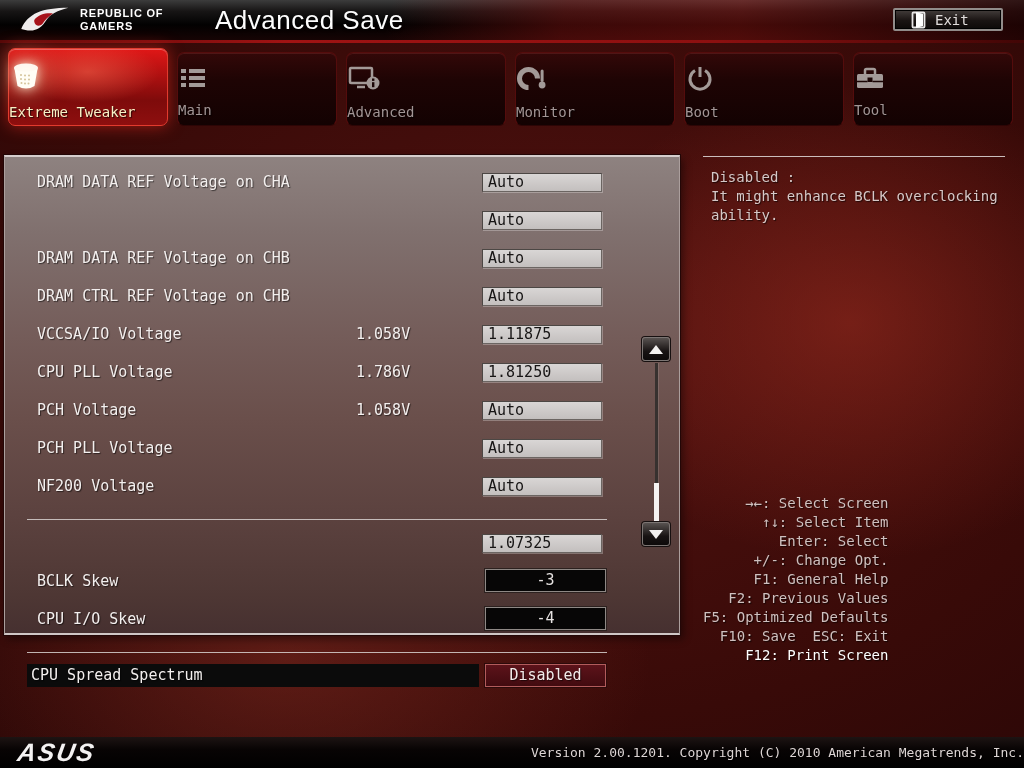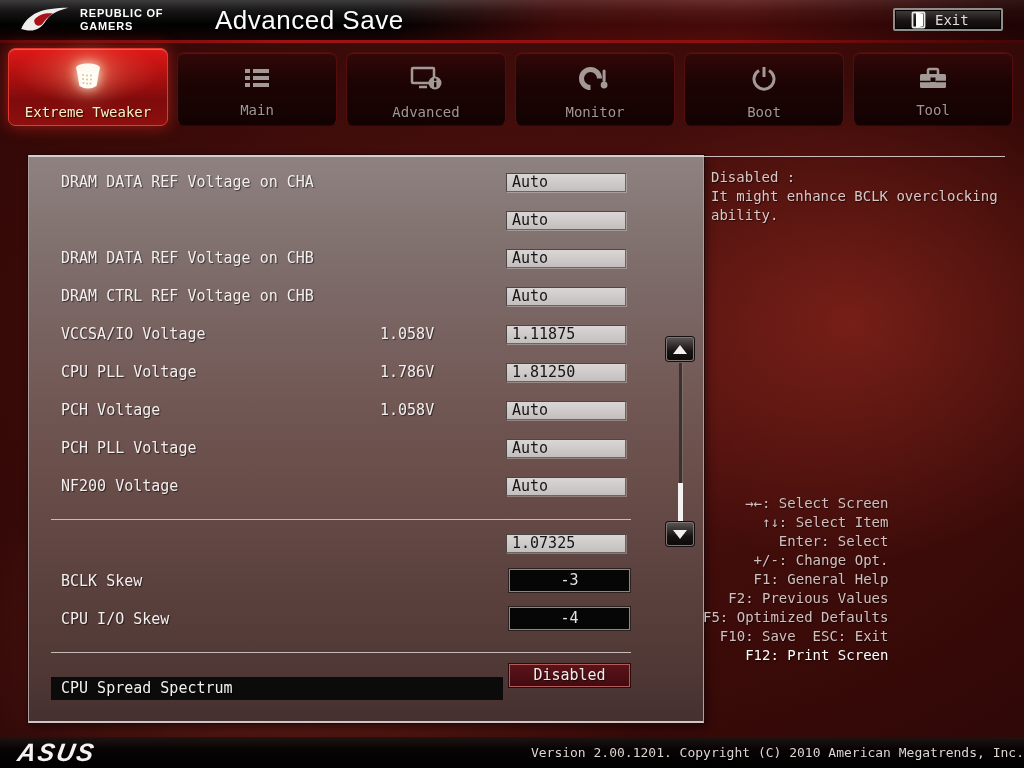--- a/index.html
+++ b/index.html
@@ -30,47 +30,47 @@
     display:flex; align-items:center; gap:9px; padding-left:16px; box-sizing:border-box;
     background:linear-gradient(180deg,#433d3b 0%, #1a1413 55%, #0d0908 100%);
     border:2px solid #918c8a; border-radius:2px; box-shadow:inset 0 0 0 1px #000; cursor:pointer; }
   .exit-btn span { color:#e0dcdb; font-size:14px; }
   .red-divider { position:absolute; left:0; top:40px; width:1024px; height:3px;
     background:linear-gradient(90deg,#540808 0%, #a01313 28%, #8c1010 70%, #420606 100%); }
 
   
   .tab-bar { position:absolute; left:8px; top:48px; width:1008px; height:78px; display:flex; gap:9px; }
   .tab { width:160px; height:74px; margin-top:4px; box-sizing:border-box; cursor:pointer;
-    display:flex; flex-direction:column; align-items:center; justify-content:space-between;
+    display:flex; flex-direction:column; align-items:flex-start; justify-content:space-between;
     padding:11px 0 9px; border-radius:7px;
     background:linear-gradient(180deg,#330808 0%, #1e0404 38%, #130202 100%);
     border:1px solid #540c0c; border-bottom-color:#2c0505;
     box-shadow:inset 0 1px 0 rgba(255,110,110,.14);gap:10px; }
   .tab.active { margin-top:0; height:78px;
     background:
       radial-gradient(ellipse 95px 42px at 50% 30%, rgba(255,120,90,.45), rgba(255,120,90,0) 75%),
       linear-gradient(180deg,#e01717 0%, #b31111 32%, #7e0b0b 68%, #8e0f0f 100%);
     border:1px solid #e23b2e; box-shadow:0 0 16px rgba(235,40,30,.6), inset 0 1px 0 rgba(255,255,255,.3); }
   .tab-icon { height:38px; display:flex; align-items:center; color:#a39a98; }
   .tab.active .tab-icon { color:#fffdf6;
     filter:drop-shadow(0 0 6px rgba(255,246,220,.95)) drop-shadow(0 0 14px rgba(255,228,170,.65)); }
   .tab-label { font-size:14px; color:#a29595; text-shadow:1px 1px 1px rgba(0,0,0,.7); white-space:pre; }
   .tab.active .tab-label { color:#f8f1c6; }
 
   
-  .main-panel { position:absolute; left:28px; top:155px; width:676px; height:568px; box-sizing:border-box;
+  .main-panel { position:absolute; left:4px; top:155px; width:676px; height:480px; box-sizing:border-box;
     border:1px solid #ab9f9d; border-top:2px solid #d6cecd; border-bottom:2px solid #cfc7c6;
     background:linear-gradient(180deg,#8e8280 0%, #80706e 16%, #745c59 38%, #6a4f4b 55%, #5c423f 75%, #4e3734 92%, #463030 100%);
     box-shadow:0 0 0 1px #230606, 3px 4px 8px rgba(0,0,0,.45); }
   .settings-list { position:absolute; left:0; top:0; width:100%; padding-top:6px; }
   .setting-row { position:relative; height:38px; font-size:15px; color:#f3efee;
     text-shadow:1px 1px 1px rgba(0,0,0,.55); cursor:default; }
   .setting-row .label-wrap { position:absolute; left:32px; top:0; line-height:38px; white-space:pre; }
   .setting-row.selected .label-wrap { left:22px; top:7px; width:452px; height:23px;
-    background:#0b0b0b; line-height:23px; padding-left:10px; box-sizing:border-box;margin-top:13px; }
+    background:#0b0b0b; line-height:23px; padding-left:4px; box-sizing:border-box; }
   .row-current { position:absolute; left:351px; top:0; line-height:38px; }
   .value-box { position:absolute; font-size:15px; box-sizing:border-box; cursor:pointer; }
   .value-box.light { left:477px; top:10px; width:120px; height:19px; line-height:17px; padding-left:5px;
     background:linear-gradient(180deg,#d9d6d5 0%, #c3bfbe 100%); color:#171515;
     border:1px solid #6b6562; border-top-color:#4c4744; border-left-color:#4c4744;
     box-shadow:1px 1px 0 rgba(255,255,255,.28); text-shadow:none; }
   .value-box.dark { left:480px; top:7px; width:121px; height:23px; line-height:21px; text-align:center;
     background:#070606; color:#e6e2e1; border:1px solid #8e8885; box-shadow:0 0 0 1px #2c211f; }
   .value-box.red { left:480px; top:7px; width:121px; height:23px; line-height:21px; text-align:center;
     background:linear-gradient(180deg,#5c131a 0%, #420b10 100%); color:#f3ebea;

